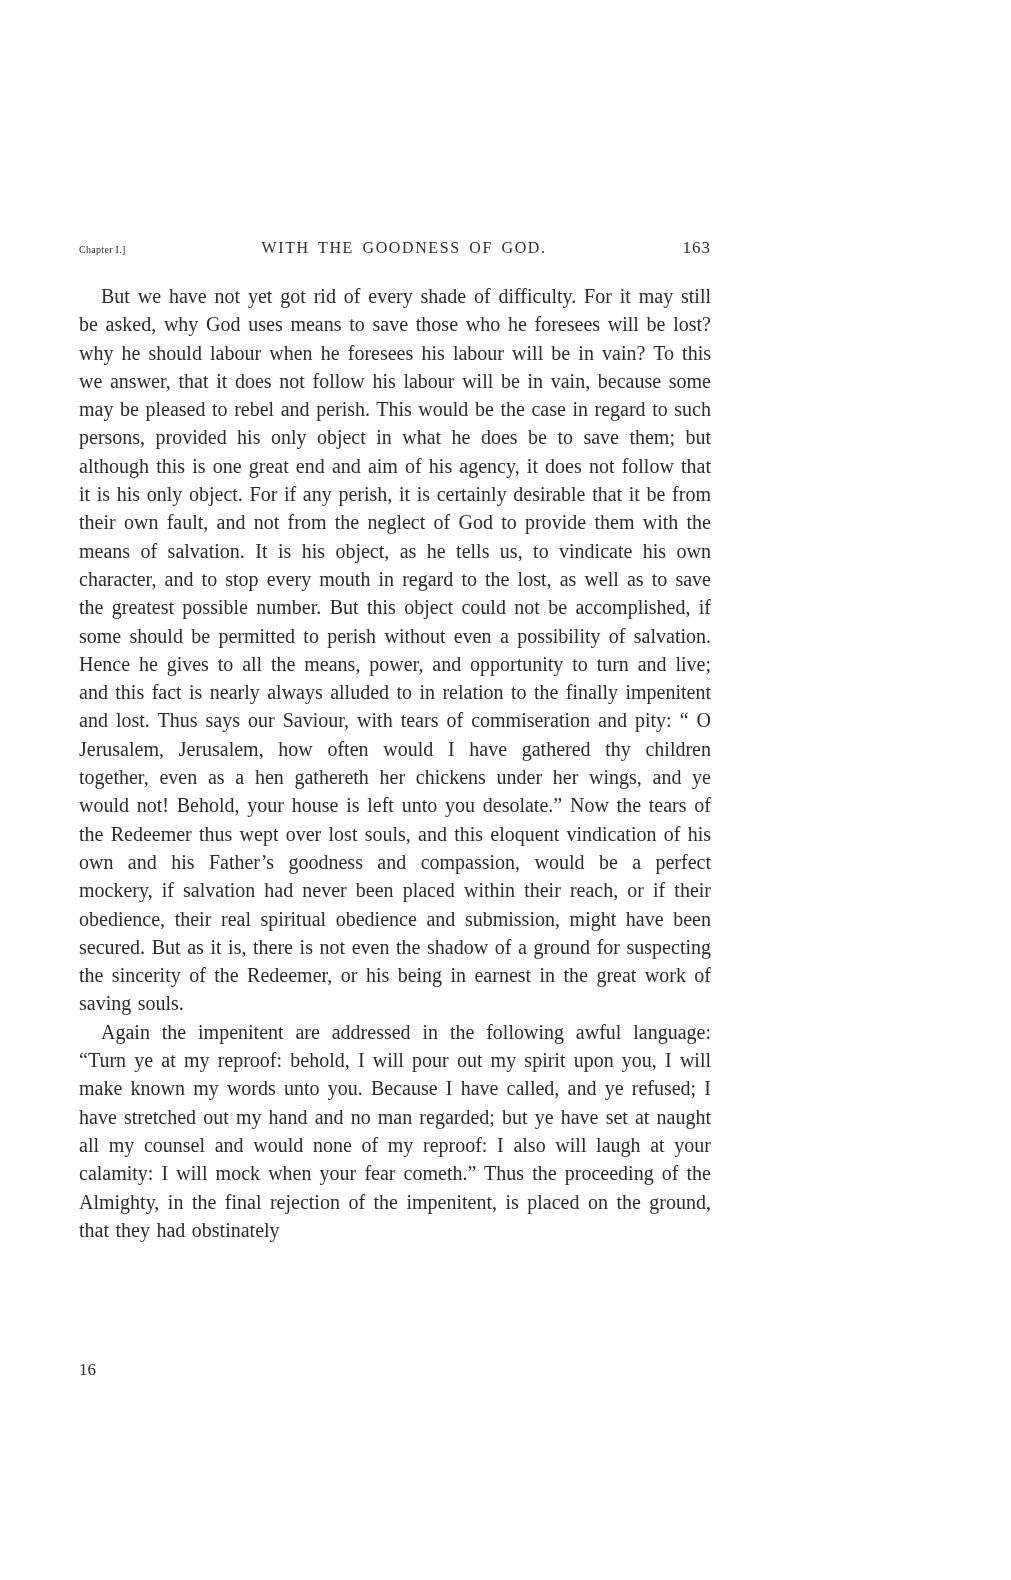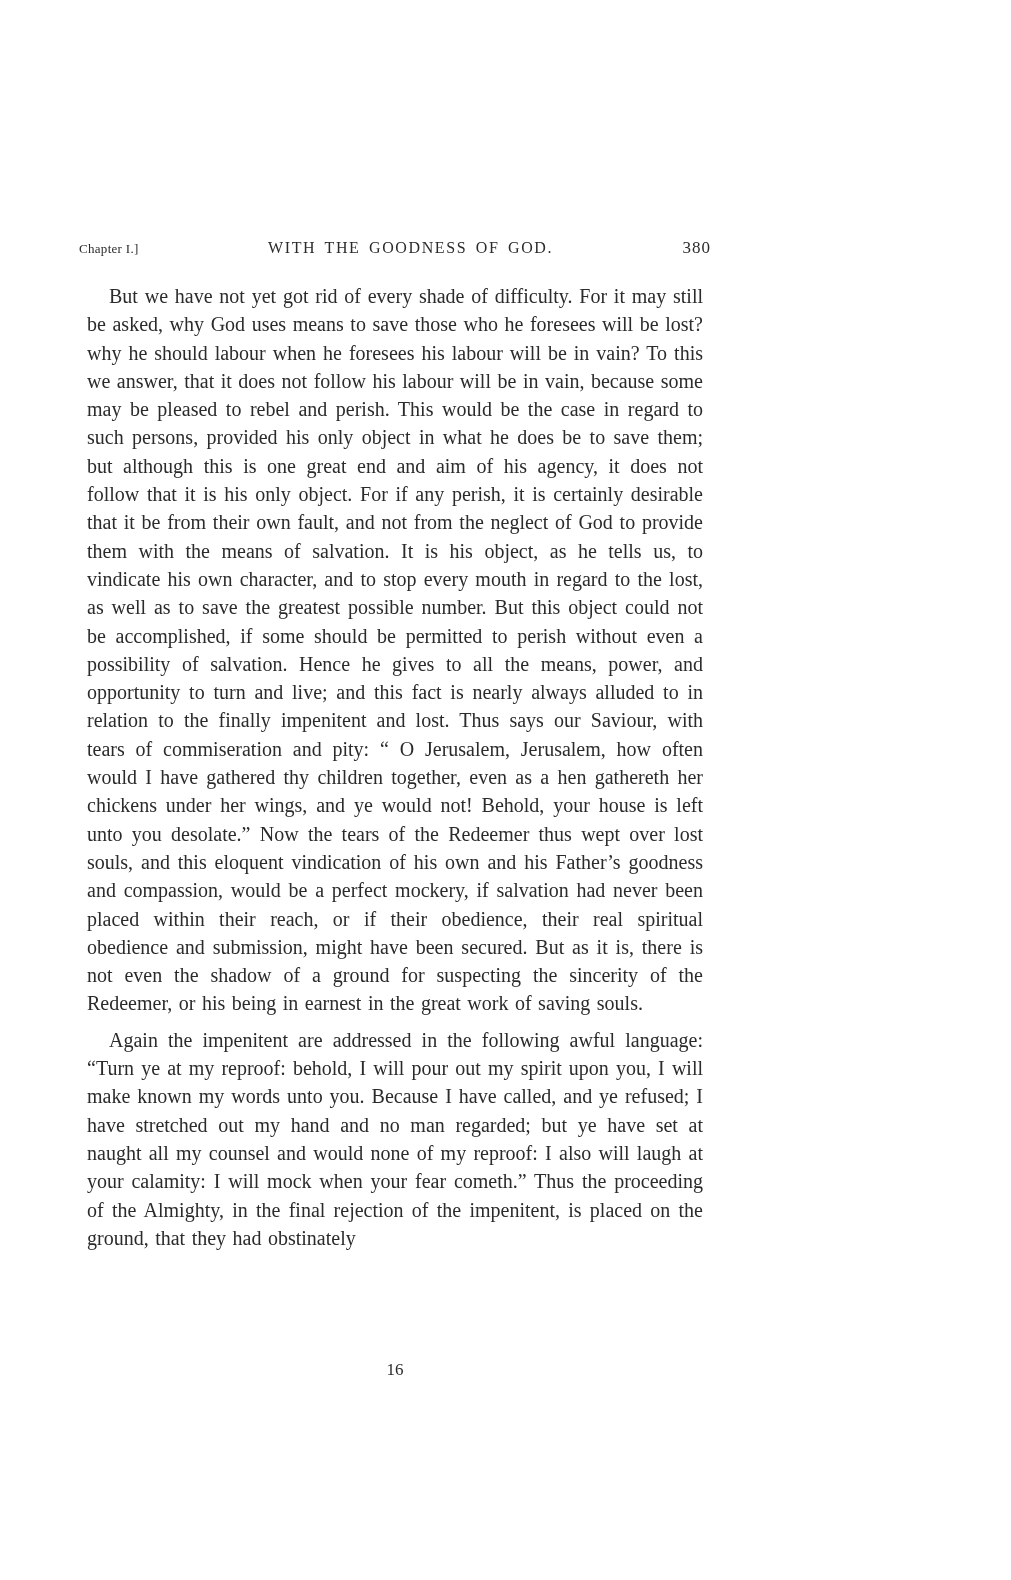--- a/index.html
+++ b/index.html
@@ -23,62 +23,62 @@
     top: 230px;
     width: 632px;
   }
   .running-head {
     display: flex;
     justify-content: space-between;
     align-items: baseline;
     margin-bottom: 24px;
   }
   .head-left {
-    font-size: 13px;
+    font-size: 10px;
     letter-spacing: 0.3px;
   }
   .head-center {
     font-size: 16px;
     letter-spacing: 1.6px;
     word-spacing: 3px;
     margin-top: 9px;
   }
   .head-right {
     font-size: 17px;
     letter-spacing: 1px;
   }
   .body-text p {
-    margin: 8px;
+    margin: 0;
     font-size: 20px;
     line-height: 28.3px;
     text-align: justify;
     text-indent: 22px;
     word-spacing: 1.5px;
     color: #2b2b2b;
   }
   .footer-num {
     position: absolute;
     left: 79px;
     top: 1360px;
     width: 632px;
-    text-align: center;
+    text-align: left;
     font-size: 17px;
     color: #2b2b2b;
   }
 </style>
 </head>
 <body>
 
 <div class="page">
   <div class="content">
 
     <div class="running-head">
       <span class="head-left">Chapter I.]</span>
       <span class="head-center">WITH THE GOODNESS OF GOD.</span>
-      <span class="head-right">380</span>
+      <span class="head-right">163</span>
     </div>
 
     <div class="body-text">
       <p>But we have not yet got rid of every shade of difficulty.  For it may still be asked, why God uses means to save those who he foresees will be lost?  why he should labour when he foresees his labour will be in vain?  To this we answer, that it does not follow his labour will be in vain, because some may be pleased to rebel and perish.  This would be the case in regard to such persons, provided his only object in what he does be to save them; but although this is one great end and aim of his agency, it does not follow that it is his only object.  For if any perish, it is certainly desirable that it be from their own fault, and not from the neglect of God to provide them with the means of salvation.  It is his object, as he tells us, to vindicate his own character, and to stop every mouth in regard to the lost, as well as to save the greatest possible number.  But this object could not be accomplished, if some should be permitted to perish without even a possibility of salvation.  Hence he gives to all the means, power, and opportunity to turn and live; and this fact is nearly always alluded to in relation to the finally impenitent and lost.  Thus says our Saviour, with tears of commiseration and pity: “ O Jerusalem, Jerusalem, how often would I have gathered thy children together, even as a hen gathereth her chickens under her wings, and ye would not!  Behold, your house is left unto you desolate.”  Now the tears of the Redeemer thus wept over lost souls, and this eloquent vindication of his own and his Father’s goodness and compassion, would be a perfect mockery, if salvation had never been placed within their reach, or if their obedience, their real spiritual obedience and submission, might have been secured.  But as it is, there is not even the shadow of a ground for suspecting the sincerity of the Redeemer, or his being in earnest in the great work of saving souls.</p>
       <p>Again the impenitent are addressed in the following awful language: “Turn ye at my reproof: behold, I will pour out my spirit upon you, I will make known my words unto you. Because I have called, and ye refused; I have stretched out my hand and no man regarded; but ye have set at naught all my counsel and would none of my reproof: I also will laugh at your calamity: I will mock when your fear cometh.”  Thus the proceeding of the Almighty, in the final rejection of the impenitent, is placed on the ground, that they had obstinately</p>
     </div>
 
   </div>
 
   <div class="footer-num">16</div>

